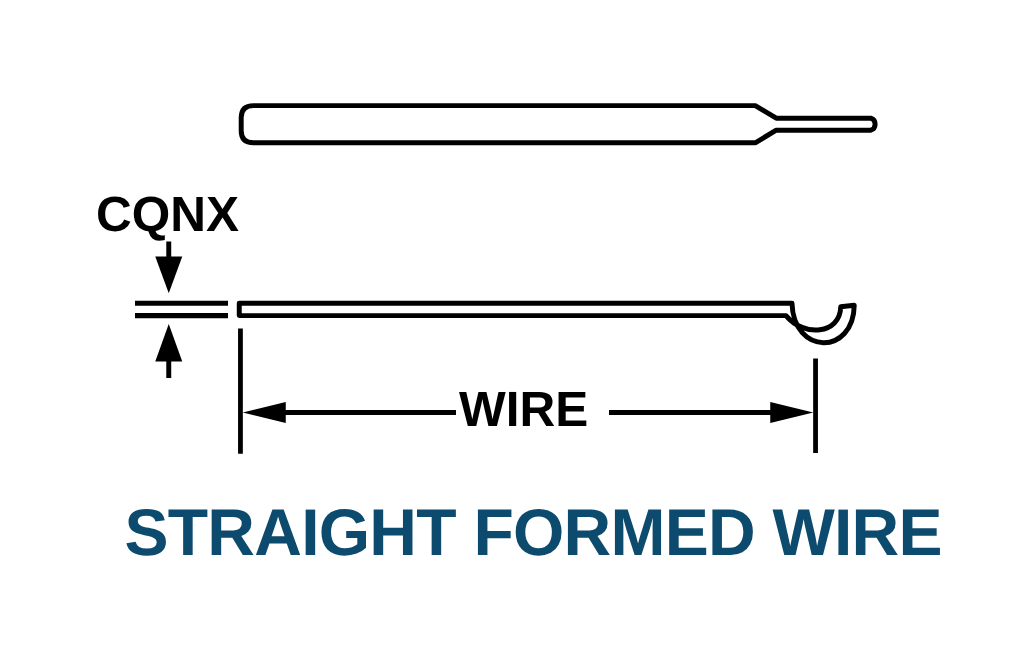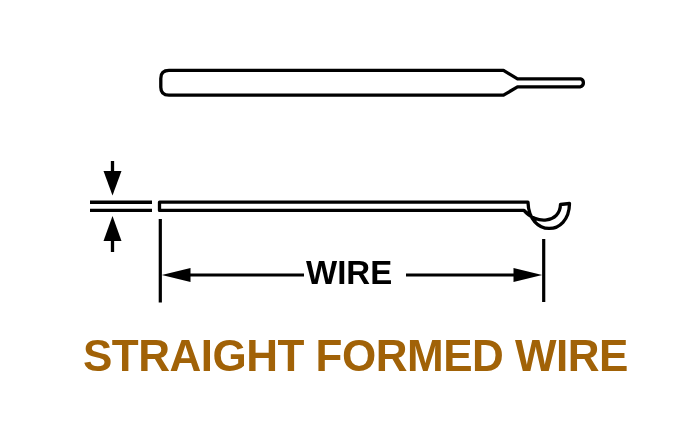--- a/index.html
+++ b/index.html
@@ -38,21 +38,21 @@
     left: 306px;
     top: 256px;
     font-size: 33px;
   }
   .drawing-title {
     position: absolute;
     left: 83px;
     top: 334px;
     font-size: 44px;
     letter-spacing: -0.5px;
-    color: #a16207;
+    color: #0c4a6e;
     font-weight: bold;
     line-height: 1;
     white-space: nowrap;
   }
 </style>
 </head>
 <body>
 
 <div class="canvas">
 
@@ -95,18 +95,19 @@
     <g>
       <line x1="160.3" y1="219" x2="160.3" y2="302.5" stroke="#000000" stroke-width="3.2"></line>
       <line x1="543.7" y1="239" x2="543.7" y2="302" stroke="#000000" stroke-width="3.2"></line>
       <polygon points="161.8,275 190.5,268 190.5,282" fill="#000000"></polygon>
       <line x1="189" y1="275" x2="304" y2="275" stroke="#000000" stroke-width="3.2"></line>
       <line x1="406" y1="275" x2="514.5" y2="275" stroke="#000000" stroke-width="3.2"></line>
       <polygon points="542.2,275 513.5,268 513.5,282" fill="#000000"></polygon>
     </g>
   </svg>
 
+  <div class="label label-cqnx">CQNX</div>
 
   <div class="label label-crbt">WIRE</div>
 
   <div class="drawing-title">STRAIGHT FORMED WIRE</div>
 
 </div>
 
 </body></html>

